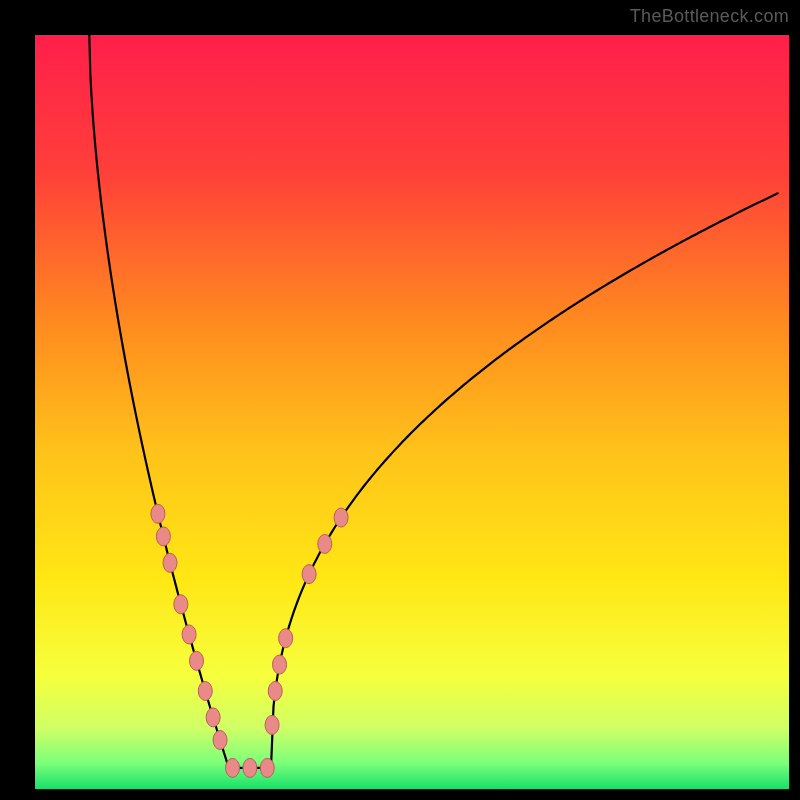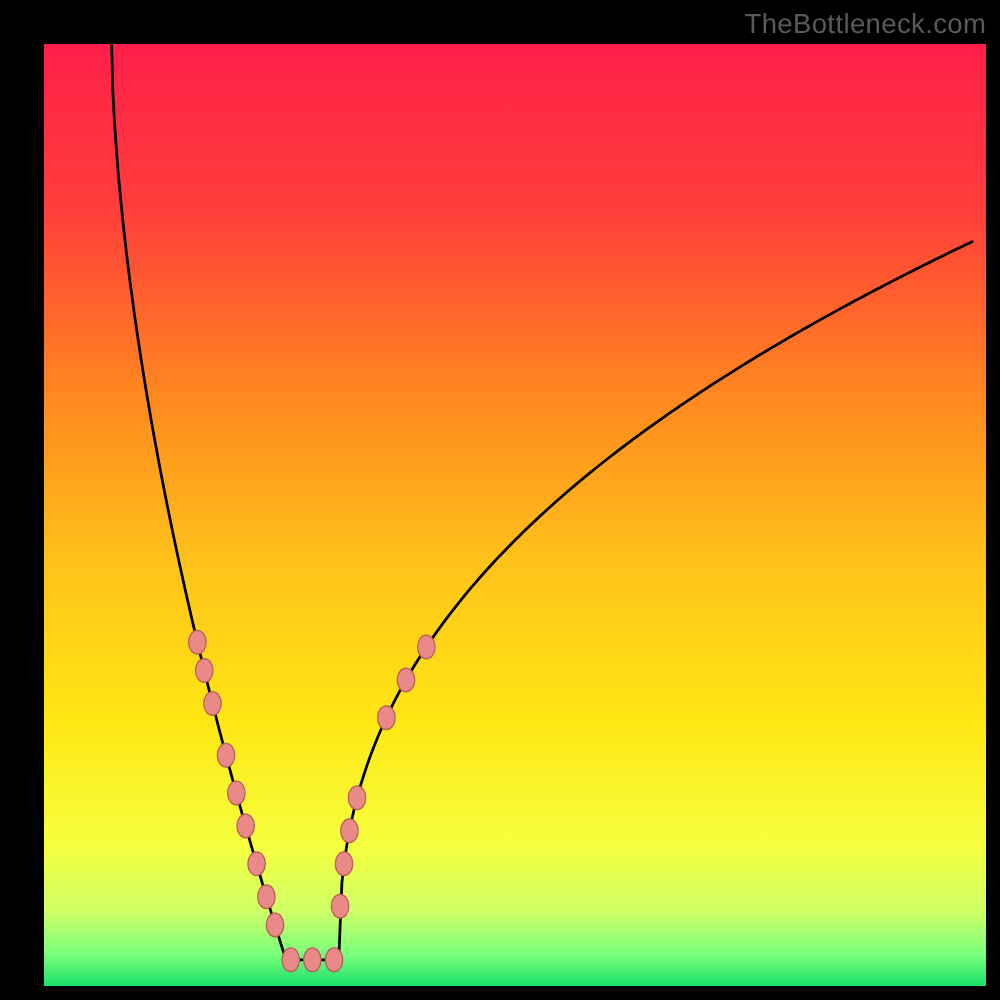--- a/index.html
+++ b/index.html
@@ -65,13 +65,13 @@
         <ellipse cx="250.64" cy="603.20" rx="7" ry="9.5" fill="#e98a88" stroke="#b95d5a" stroke-width="1"></ellipse>
         <ellipse cx="244.52" cy="629.59" rx="7" ry="9.5" fill="#e98a88" stroke="#b95d5a" stroke-width="1"></ellipse>
         <ellipse cx="240.22" cy="655.98" rx="7" ry="9.5" fill="#e98a88" stroke="#b95d5a" stroke-width="1"></ellipse>
         <ellipse cx="237.06" cy="689.91" rx="7" ry="9.5" fill="#e98a88" stroke="#b95d5a" stroke-width="1"></ellipse>
         <ellipse cx="197.55" cy="732.89" rx="7" ry="9.5" fill="#e98a88" stroke="#b95d5a" stroke-width="1"></ellipse>
         <ellipse cx="214.89" cy="732.89" rx="7" ry="9.5" fill="#e98a88" stroke="#b95d5a" stroke-width="1"></ellipse>
         <ellipse cx="232.23" cy="732.89" rx="7" ry="9.5" fill="#e98a88" stroke="#b95d5a" stroke-width="1"></ellipse>
       </g>
     </svg>
 </div>
-<div class="watermark" style="right: 11px; top: 6px; font-size: 22px; text-align: right;">TheBottleneck.com</div>
+<div class="watermark" style="right: 11px; top: 6px; font-size: 18px; text-align: right;">TheBottleneck.com</div>
 
 </body></html>

